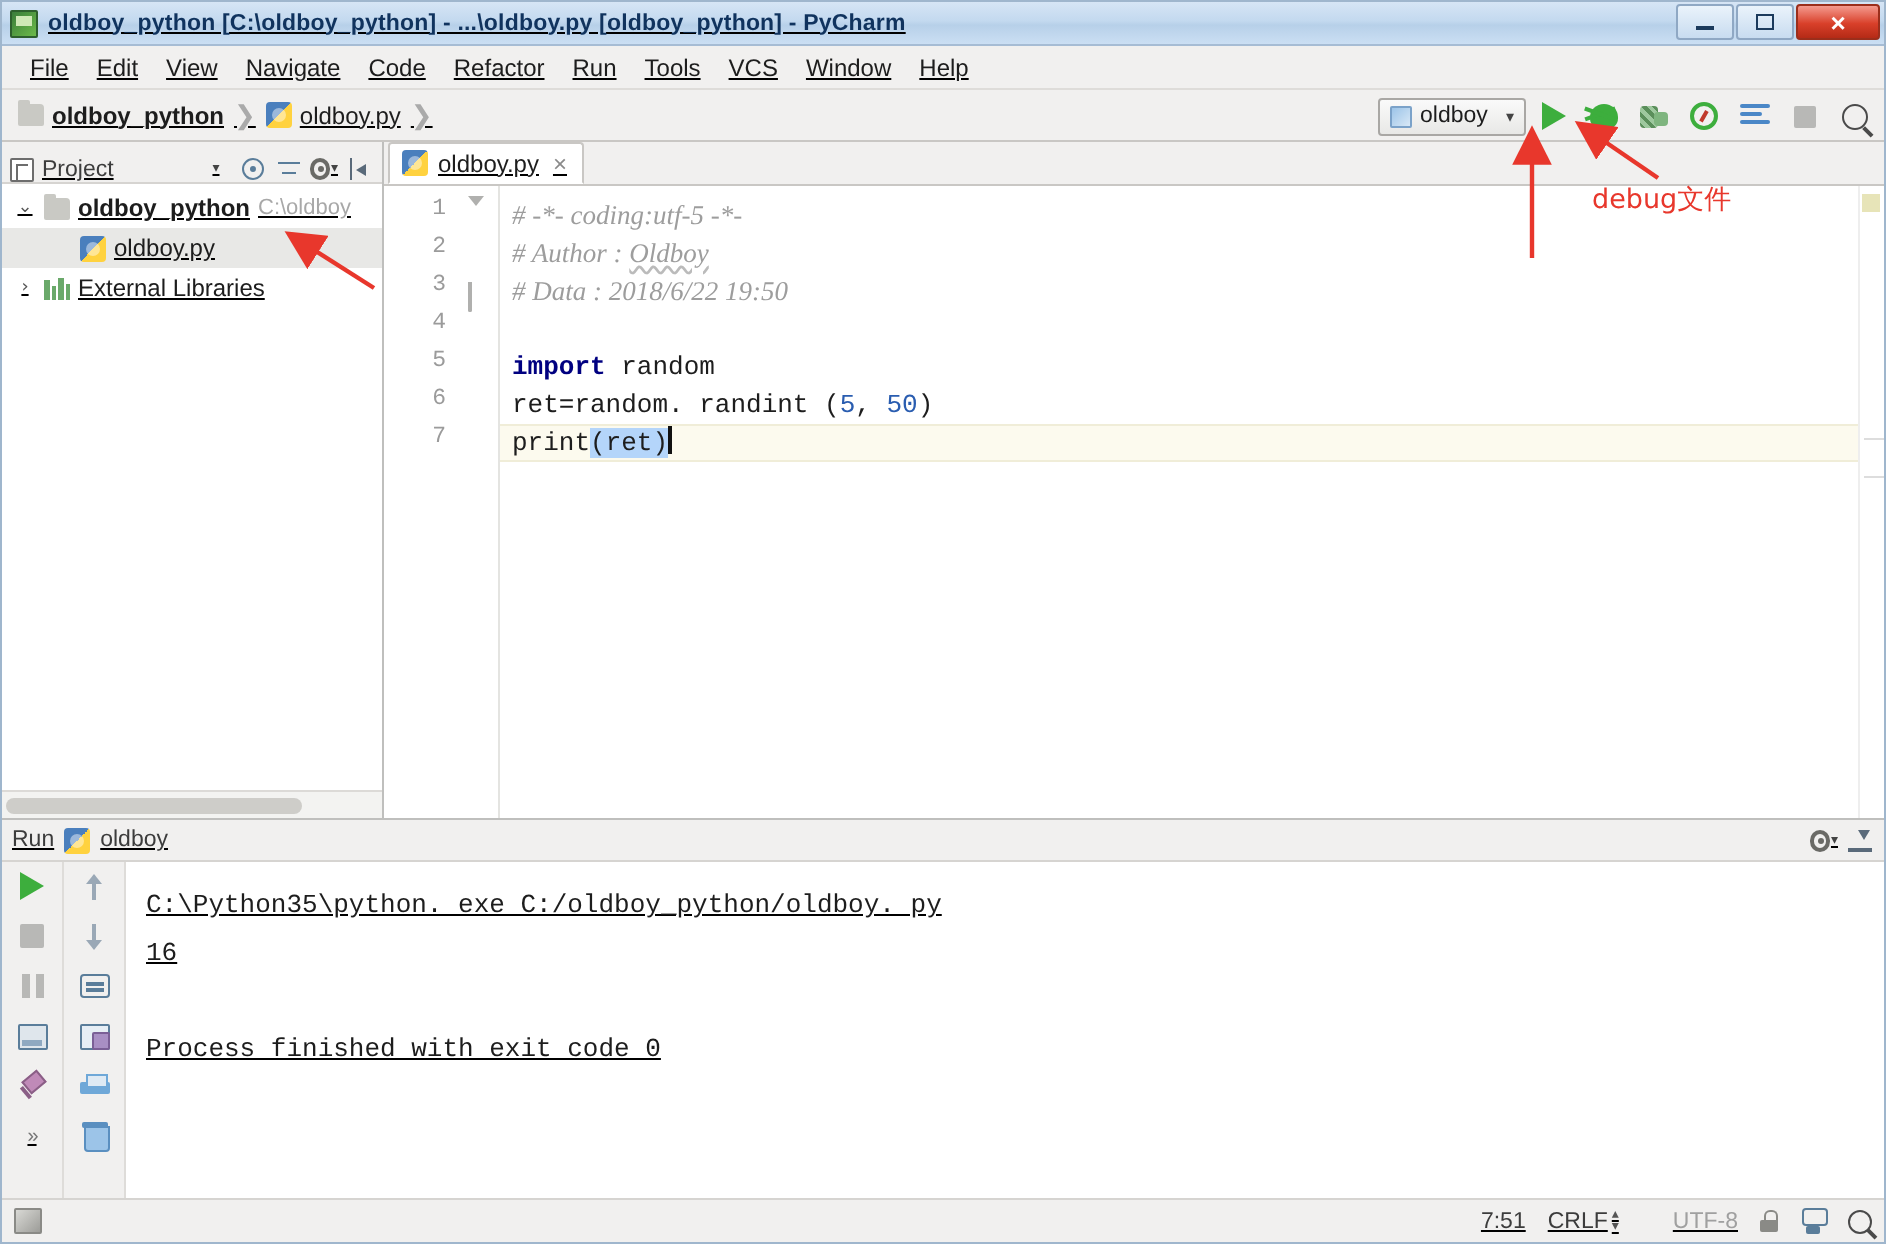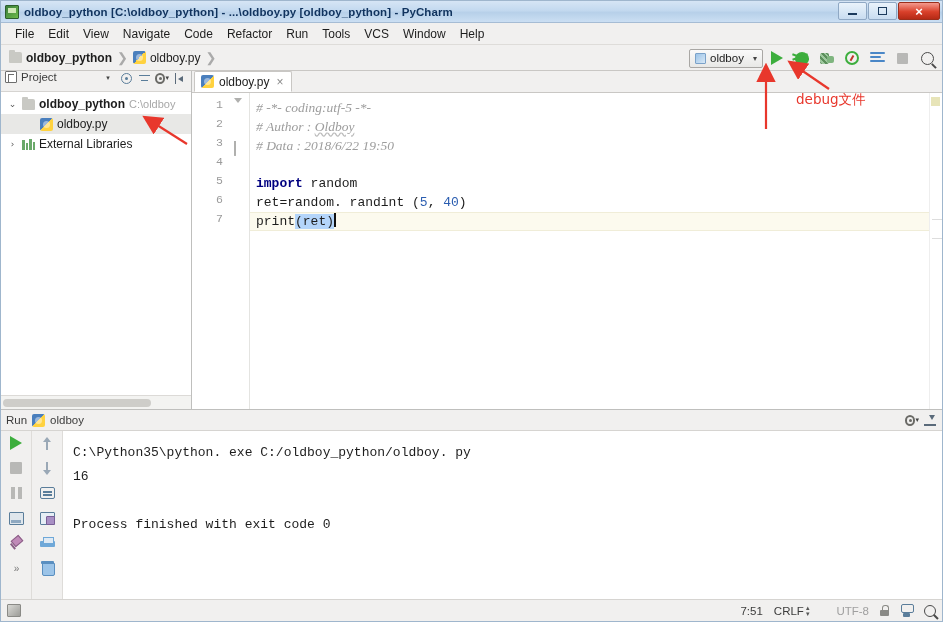--- a/index.html
+++ b/index.html
@@ -8,21 +8,21 @@
     font-family: "Liberation Sans", sans-serif;
     font-size: 12px;
     background: #f0f0f0;
     overflow: hidden;
   }
   #app {
     position: relative;
     width: 943px; height: 622px;
     background: #fef9c3;
     border: 1px solid #9fb6cd;
-    display: flex; flex-direction: column;
+    display: flex; flex-direction: column; text-decoration: underline;
   }
 
   
   .titlebar {
     height: 22px;
     background: linear-gradient(to bottom, #d6e5f5 0%, #c3d9ef 45%, #b7d0e9 55%, #cbdff3 100%);
     border-bottom: 1px solid #a6bcd4;
     display: flex; align-items: center;
     padding-left: 4px;
     position: relative;
@@ -146,21 +146,21 @@
   
   .left-panel {
     width:191px; flex:none;
     display:flex; flex-direction:column;
     background:#fff;
     border-right:1px solid #bfbfbd;
   }
   .panel-head {
     height:21px; background:#f1f0ef;
     border-bottom:1px solid #d6d4d1;
-    display:flex;align-items:flex-start;gap:4px;padding:0 4px;
+    display:flex;align-items:flex-end;gap:4px;padding:0 4px;
     flex:none;
   }
   .ph-label{font-size:11.5px;color:#3c3c3c;}
   .ico-proj{width:12px;height:12px;border:1px solid #6d6d6d;border-radius:1px;position:relative;background:#fff;flex:none;}
   .ico-proj::after{content:'';position:absolute;left:2px;top:2px;width:5px;height:7px;border:1px solid #6d6d6d;border-right:none;}
   .ph-sp{margin-left:auto;}
   .mini{width:14px;height:14px;display:flex;align-items:center;justify-content:center;flex:none;}
   .car{font-size:7px;color:#444;}
   .ico-target{width:11px;height:11px;border:1.5px solid #5a7d9a;border-radius:50%;position:relative;}
   .ico-target::after{content:'';position:absolute;left:3px;top:3px;width:3px;height:3px;background:#5a7d9a;border-radius:50%;}
@@ -476,21 +476,21 @@
             <div class="fold" style="top: 10px;"><span class="tri"></span></div>
             <div class="fold" style="top: 48px;"><span class="arc"></span></div>
           </div>
         <div class="code" id="code">
             <div class="curline" style="top: 119px;"></div>
             <div class="cl" style="top: 5px;"><span class="cmt"># -*- coding:utf-5 -*-</span></div>
             <div class="cl" style="top: 24px;"><span class="cmt"># Author : <u>Oldboy</u></span></div>
             <div class="cl" style="top: 43px;"><span class="cmt"># Data : 2018/6/22 19:50</span></div>
             <div class="cl" style="top: 62px;"></div>
             <div class="cl" style="top: 81px;"><span class="kw">import</span><span class="plain"> random</span></div>
-            <div class="cl" style="top: 100px;"><span class="plain">ret=random. randint (</span><span class="num">5</span><span class="plain">, </span><span class="num">40</span><span class="plain">)</span></div>
+            <div class="cl" style="top: 100px;"><span class="plain">ret=random. randint (</span><span class="num">5</span><span class="plain">, </span><span class="num">50</span><span class="plain">)</span></div>
             <div class="cl" style="top: 119px;"><span class="plain">print</span><span class="sel-hl plain">(ret)</span><span class="caret"></span></div>
             <div class="bulb" style="left: 13px; top: 103px;"><span class="b1"></span><span class="b2"></span></div>
           </div>
         <div class="ed-right-edge"></div>
         <div class="ed-scroll">
           <div class="ed-marker" style="top:4px"></div>
           <div class="ed-wsline" style="top:126px"></div>
           <div class="ed-wsline" style="top:145px"></div>
         </div>
       </div>

